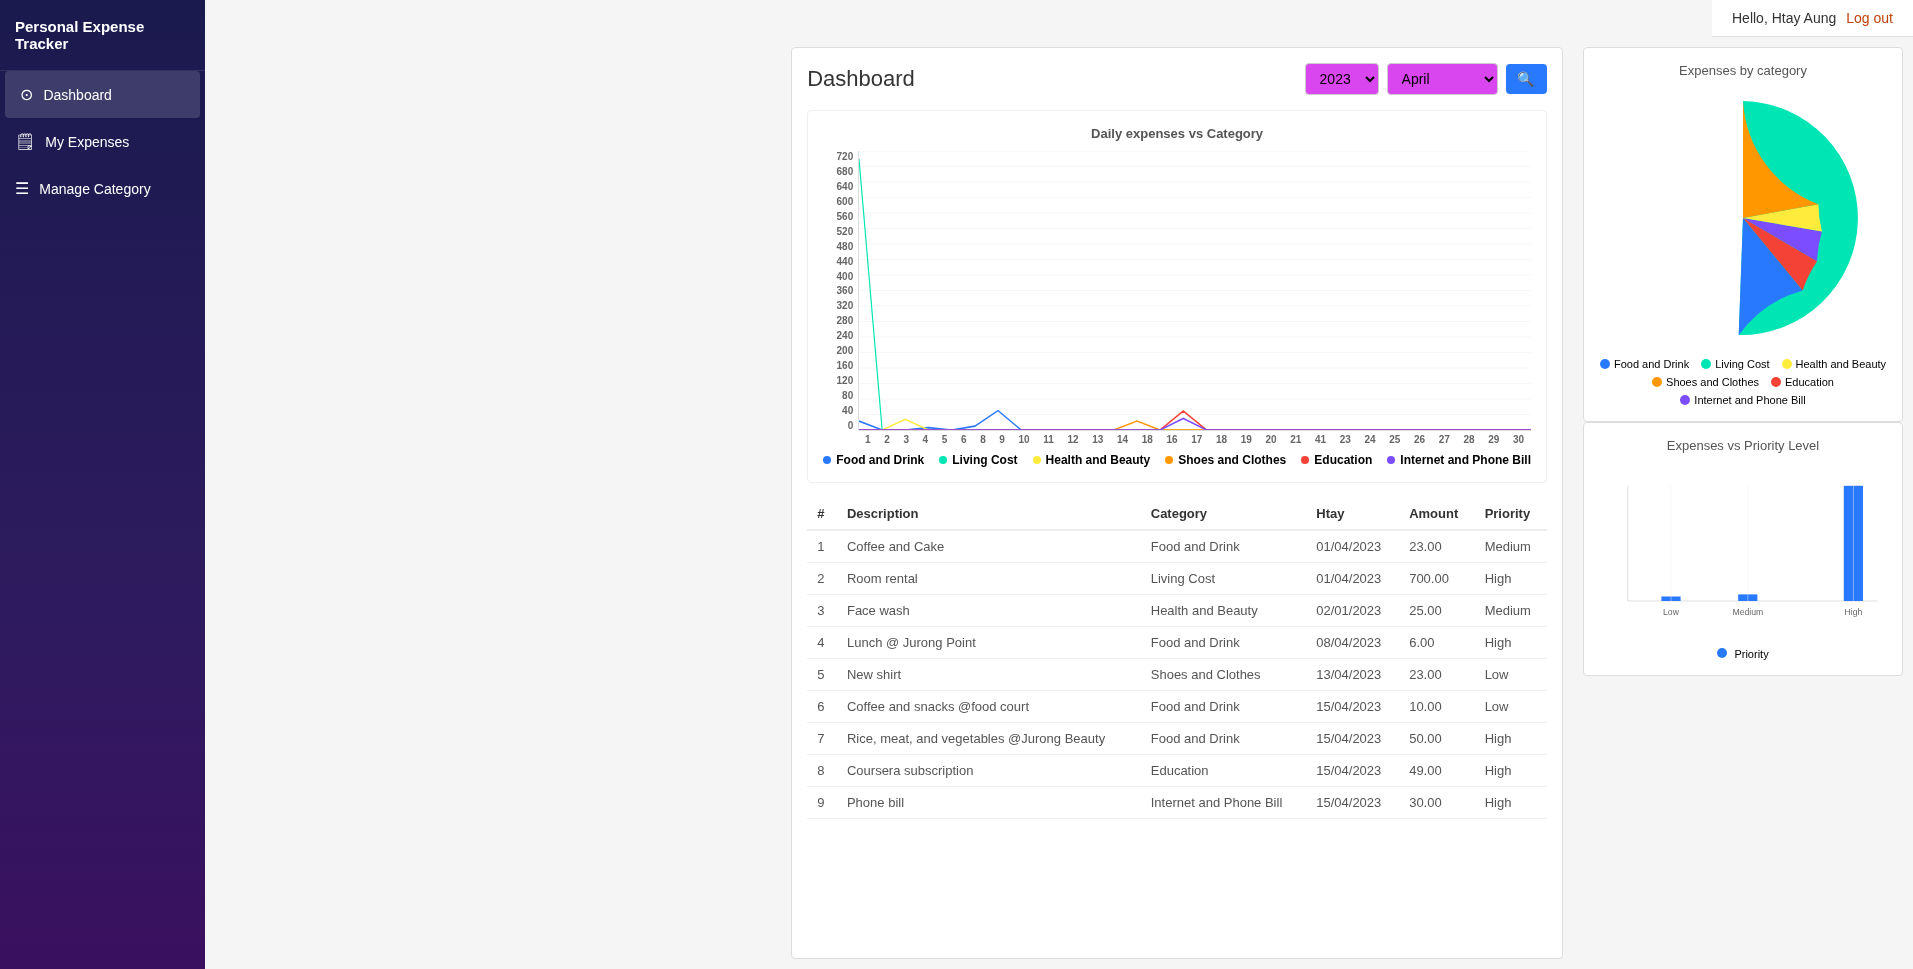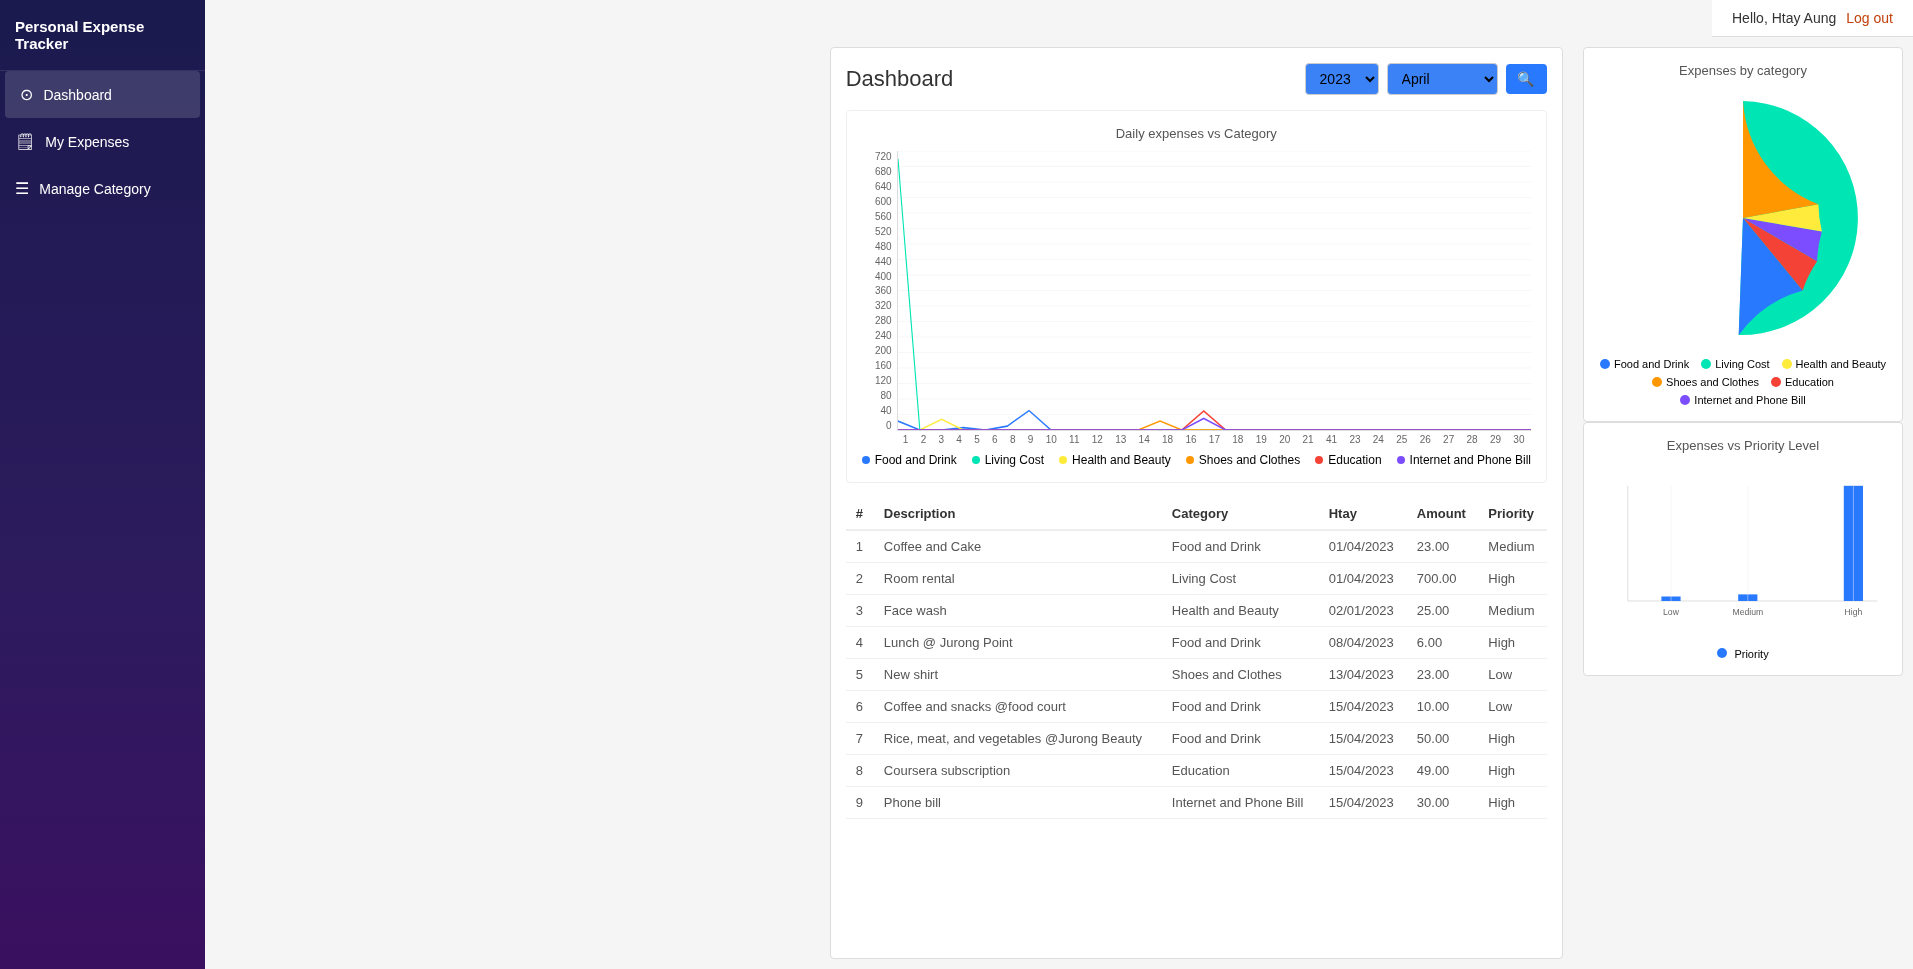--- a/index.html
+++ b/index.html
@@ -83,40 +83,41 @@
       margin-bottom: 15px;
     }
     .dashboard-title { font-size: 22px; font-weight: normal; color: #333; }
 
     .filter-row { display: flex; gap: 8px; align-items: center; }
     .filter-select {
       border: 1px solid #ccc;
       padding: 6px 10px;
       border-radius: 4px;
       font-size: 14px;
-      background: #3b82f6;
+      background: #d946ef;
       cursor: pointer;
     }
     .search-btn {
       background: #2979ff;
       border: none;
       color: white;
       padding: 7px 12px;
       border-radius: 4px;
       cursor: pointer;
       font-size: 14px;
     }
 
     
     .chart-container {
       border: 1px solid #eee;
       border-radius: 4px;
       padding: 15px;
       margin-bottom: 15px;
       background: white;
+      font-weight: bold;
     }
     .chart-title {
       text-align: center;
       font-size: 13px;
       color: #555;
       margin-bottom: 10px;
     }
 
     .line-chart-wrapper {
       position: relative;

